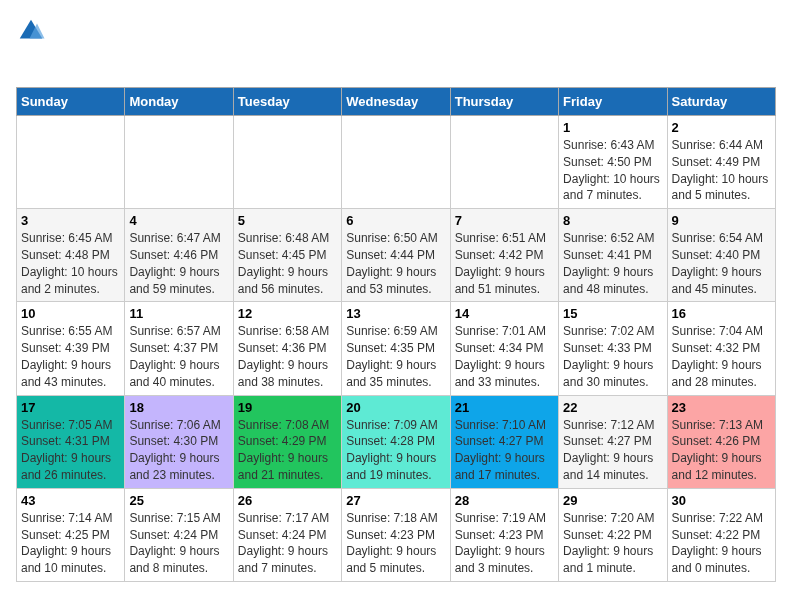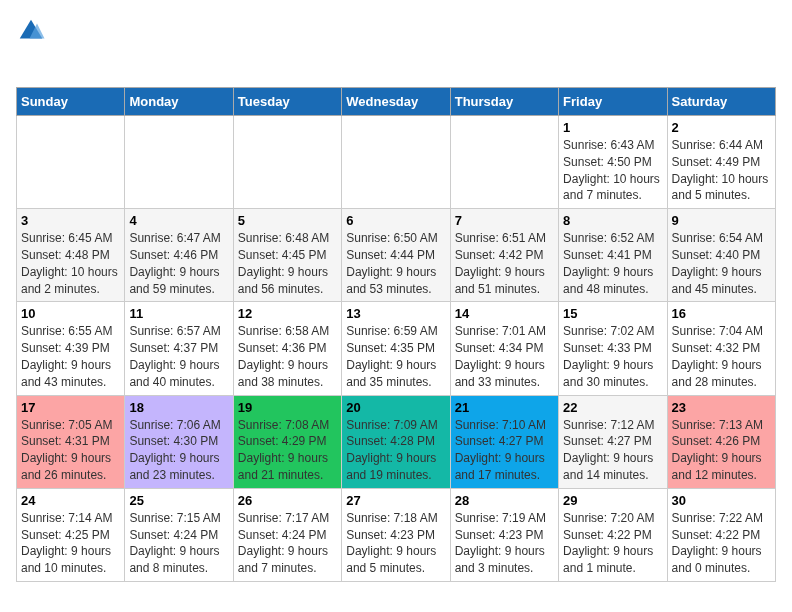--- a/index.html
+++ b/index.html
@@ -194,52 +194,52 @@
         <td>
           <div class="day-number">15</div>
           <div class="day-info">Sunrise: 7:02 AM<br>Sunset: 4:33 PM<br>Daylight: 9 hours and 30 minutes.</div>
         </td>
         <td>
           <div class="day-number">16</div>
           <div class="day-info">Sunrise: 7:04 AM<br>Sunset: 4:32 PM<br>Daylight: 9 hours and 28 minutes.</div>
         </td>
       </tr>
       <tr>
-        <td style="background: #fca5a5;">
+        <td style="background: #14b8a6;">
           <div class="day-number">17</div>
           <div class="day-info">Sunrise: 7:05 AM<br>Sunset: 4:31 PM<br>Daylight: 9 hours and 26 minutes.</div>
         </td>
         <td style="background: #c4b5fd;">
           <div class="day-number">18</div>
           <div class="day-info">Sunrise: 7:06 AM<br>Sunset: 4:30 PM<br>Daylight: 9 hours and 23 minutes.</div>
         </td>
         <td style="background: #22c55e;">
           <div class="day-number">19</div>
           <div class="day-info">Sunrise: 7:08 AM<br>Sunset: 4:29 PM<br>Daylight: 9 hours and 21 minutes.</div>
         </td>
-        <td style="background: #14b8a6;">
+        <td style="background: #5eead4;">
           <div class="day-number">20</div>
           <div class="day-info">Sunrise: 7:09 AM<br>Sunset: 4:28 PM<br>Daylight: 9 hours and 19 minutes.</div>
         </td>
         <td style="background: #0ea5e9;">
           <div class="day-number">21</div>
           <div class="day-info">Sunrise: 7:10 AM<br>Sunset: 4:27 PM<br>Daylight: 9 hours and 17 minutes.</div>
         </td>
         <td style="background: rgb(245, 245, 245);">
           <div class="day-number">22</div>
           <div class="day-info">Sunrise: 7:12 AM<br>Sunset: 4:27 PM<br>Daylight: 9 hours and 14 minutes.</div>
         </td>
         <td style="background: #fca5a5;">
           <div class="day-number">23</div>
           <div class="day-info">Sunrise: 7:13 AM<br>Sunset: 4:26 PM<br>Daylight: 9 hours and 12 minutes.</div>
         </td>
       </tr>
       <tr>
         <td>
-          <div class="day-number">24</div>
+          <div class="day-number">43</div>
           <div class="day-info">Sunrise: 7:14 AM<br>Sunset: 4:25 PM<br>Daylight: 9 hours and 10 minutes.</div>
         </td>
         <td>
           <div class="day-number">25</div>
           <div class="day-info">Sunrise: 7:15 AM<br>Sunset: 4:24 PM<br>Daylight: 9 hours and 8 minutes.</div>
         </td>
         <td>
           <div class="day-number">26</div>
           <div class="day-info">Sunrise: 7:17 AM<br>Sunset: 4:24 PM<br>Daylight: 9 hours and 7 minutes.</div>
         </td>

